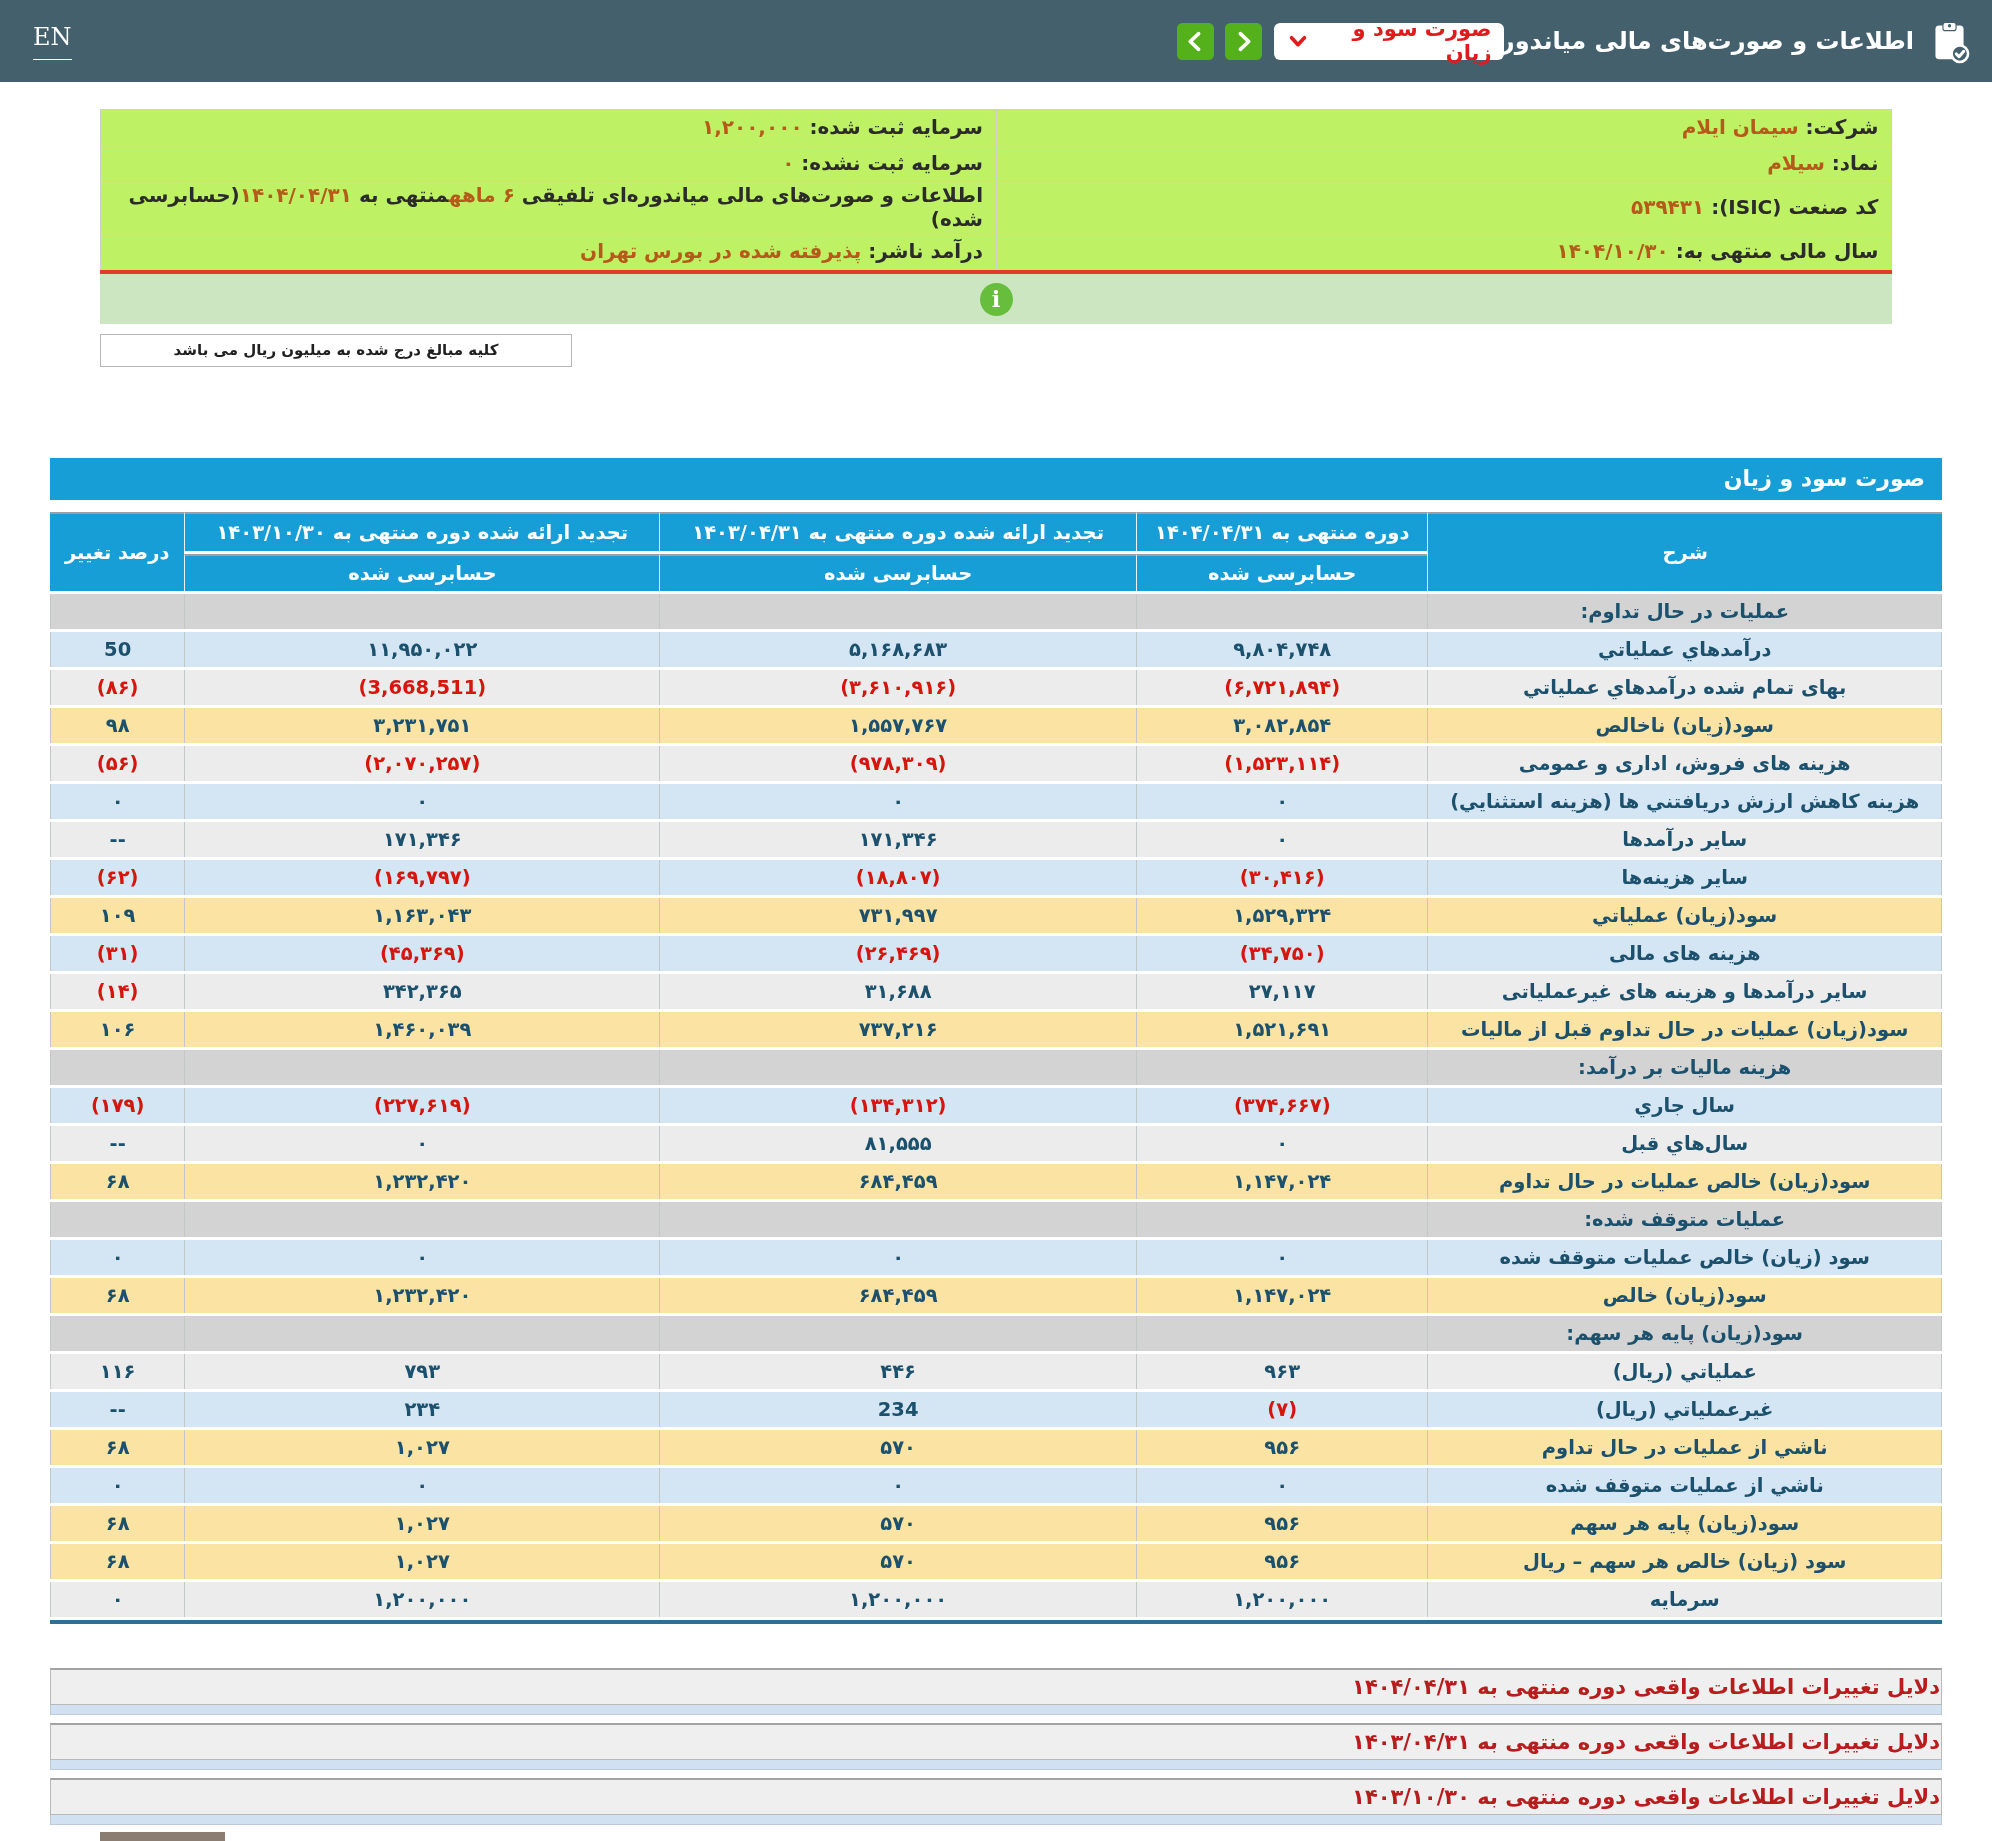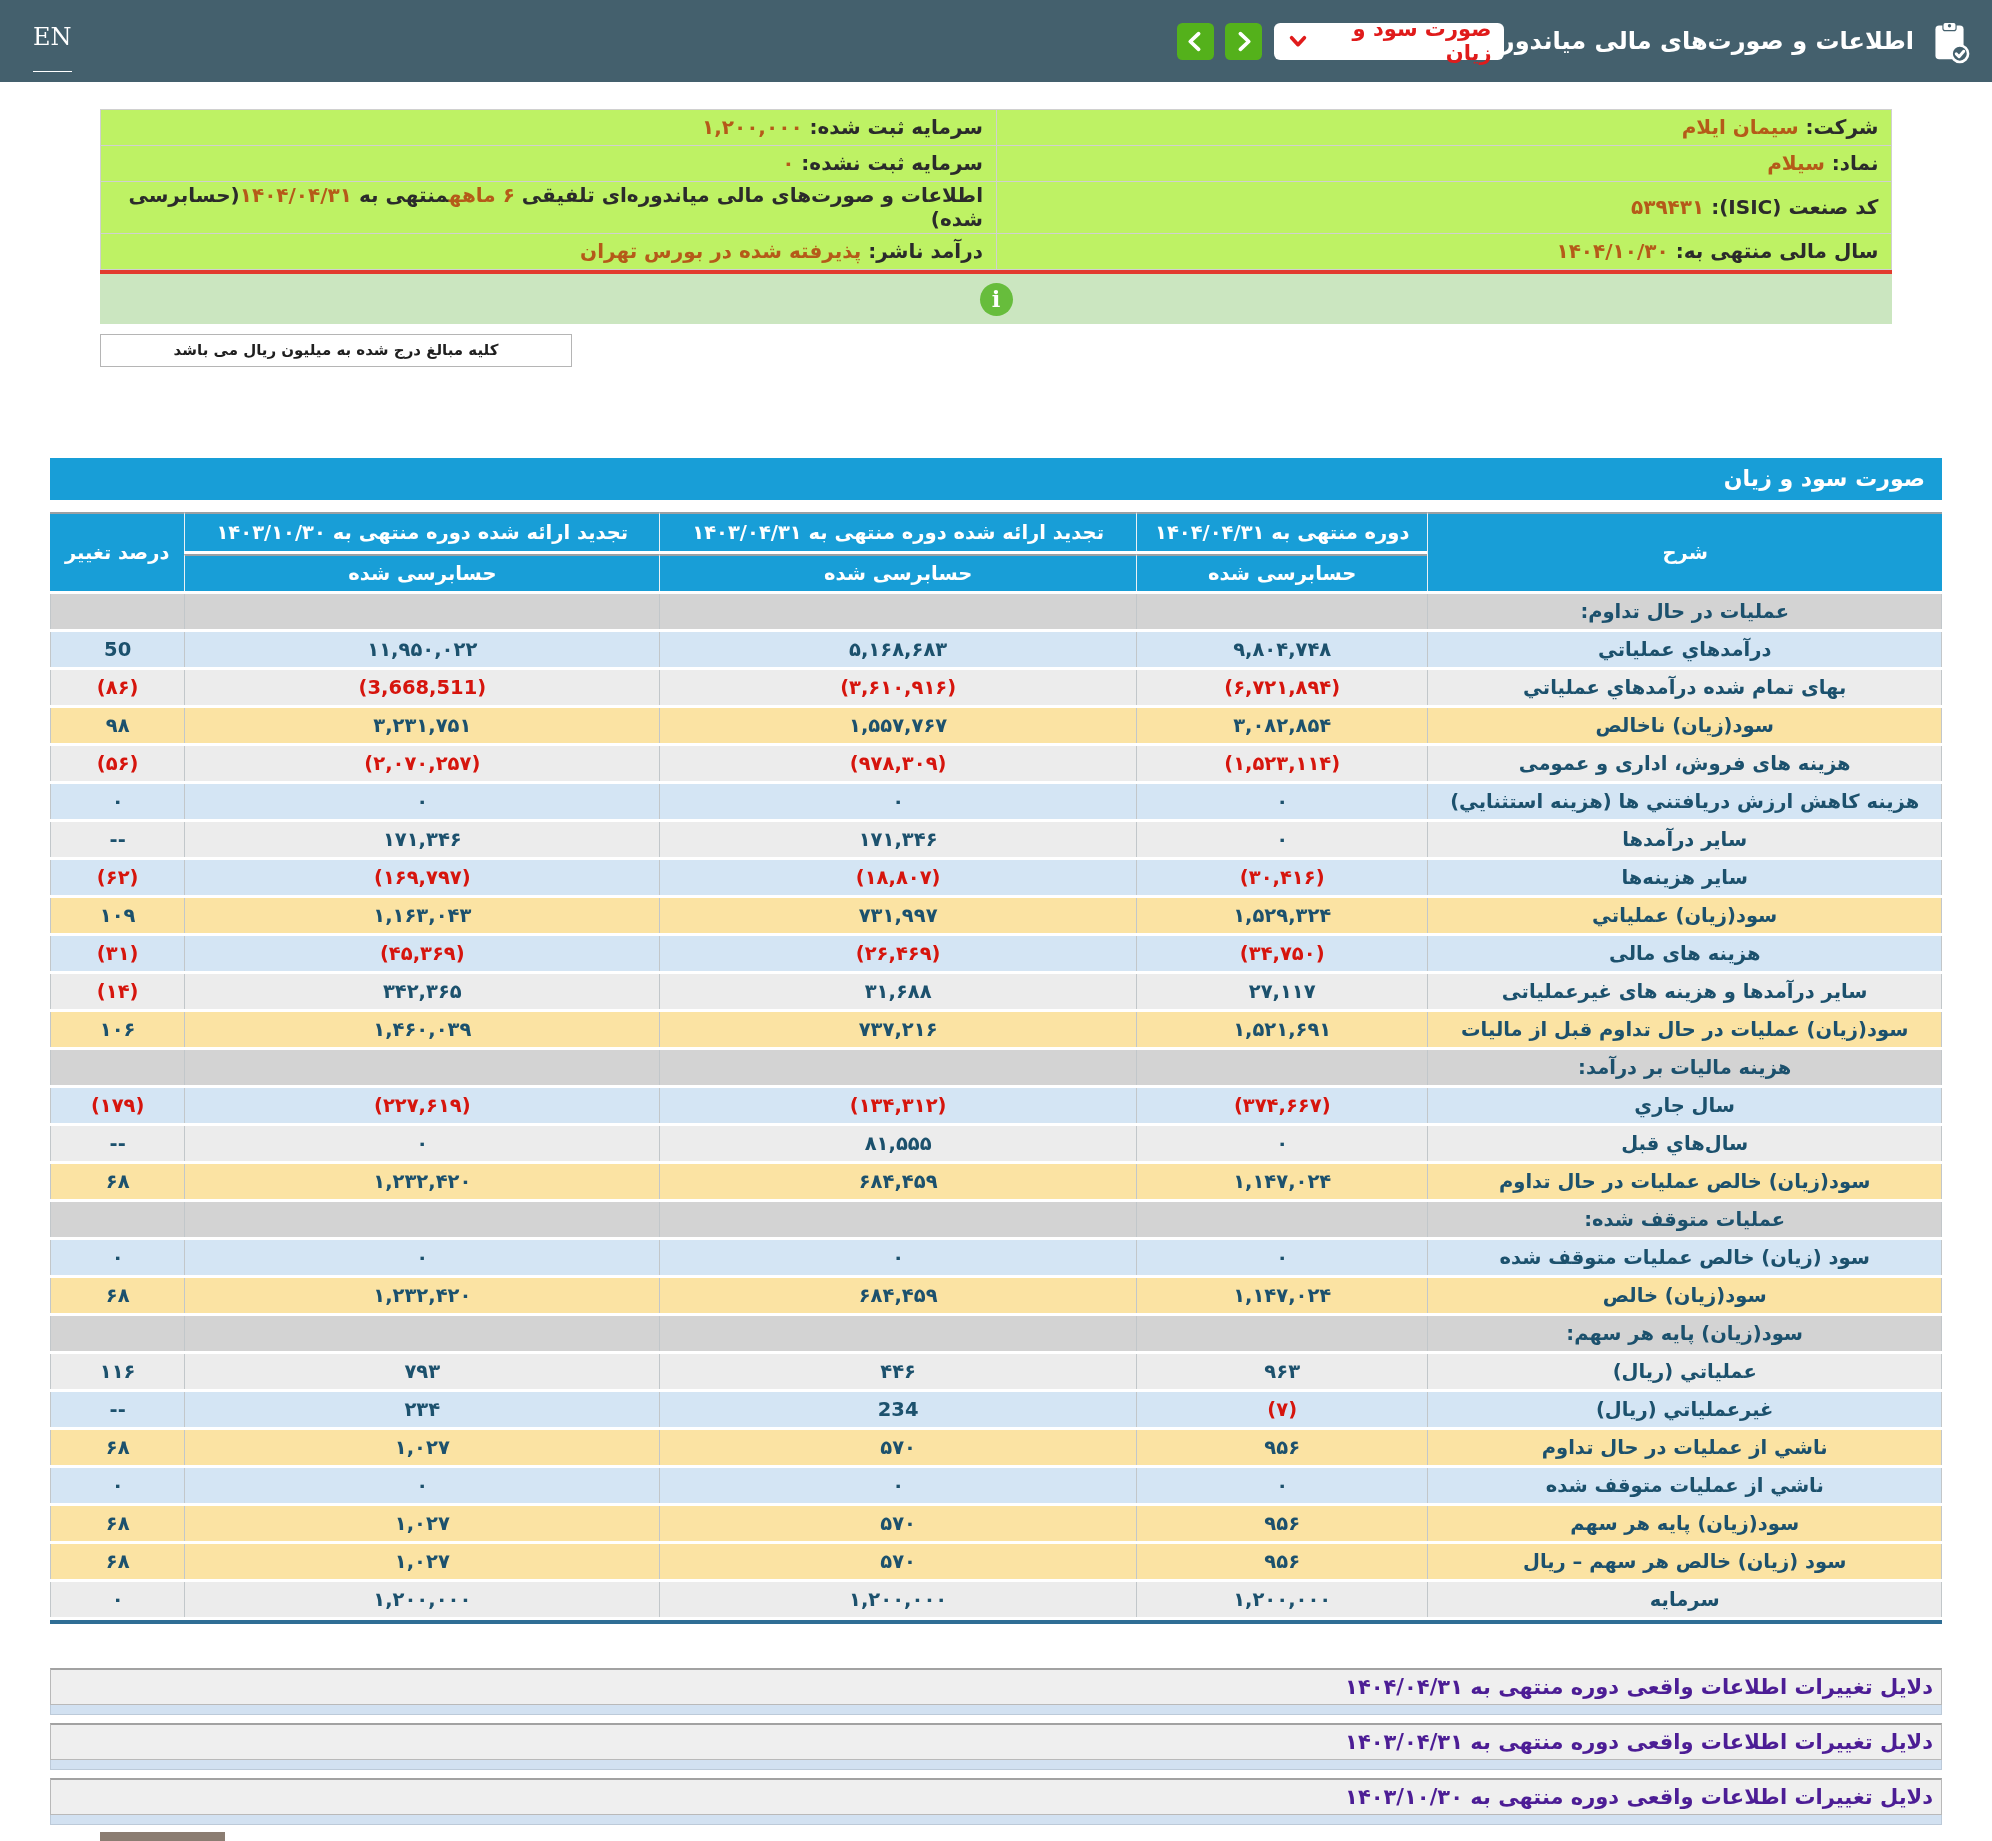--- a/index.html
+++ b/index.html
@@ -8,21 +8,21 @@
     width: 1992px; height: 1841px; overflow: hidden; position: relative;
     background: #ffffff; direction: rtl;
     font-family: "DejaVu Sans", sans-serif;
   }
 
   
   .topbar { height: 82px; background: #44606d; position: relative; }
   .en-link {
     position: absolute; left: 33px; top: 23px; color: #fff;
     font-family: "DejaVu Serif", serif; font-size: 24px;
-    border-bottom: 1.6px solid #fff; padding-bottom: 20px; cursor: pointer;
+    border-bottom: 1.6px solid #fff; padding-bottom: 8px; cursor: pointer;
   }
   .clip-icon { position: absolute; right: 20px; top: 18.7px; width: 45px; height: 45px; }
   .app-title {
     position: absolute; right: 78px; top: 0; height: 82px; line-height: 82px;
     color: #fff; font-size: 24px; font-weight: bold; white-space: nowrap;
   }
   .report-select {
     position: absolute; right: 488px; top: 22.6px; width: 230px; height: 37px;
     background: #fff; border-radius: 6.2px; display: flex; align-items: center;
     justify-content: space-between; padding: 0 12.5px; cursor: pointer;
@@ -91,21 +91,21 @@
   table.stmt tbody td.neg { color: #d6150d; }
   tr.blue td { background: #d4e5f4; }
   tr.gray td { background: #ececec; }
   tr.yellow td { background: #fbe3a3; }
   tr.sec td { background: #d3d3d3; color: #333a40; }
 
   
   .accordions { margin: 44px 50px 0 50px; }
   .acc-bar {
     height: 37px; background: #efefef; border: 0.8px solid #b9b9b9; border-top: 2.3px solid #a2a2a2;
-    line-height: 34px; padding: 0 8px; color: #4c1d95; font-size: 21px; font-weight: bold;
+    line-height: 34px; padding: 0 1px; color: #b91c1c; font-size: 21px; font-weight: bold;
     cursor: pointer;
   }
   .acc-strip {
     height: 10px; background: #d2e1f1; border: 0.8px solid #bccad9; border-top: none;
     margin-bottom: 7.8px;
   }
   .logout-btn {
     display: block; width: 125px; height: 40px; margin-top: 1.6px;
     margin-left: 100px; margin-right: auto;
     background: #8b7d72; color: #fff; font-size: 20px; font-weight: bold;

